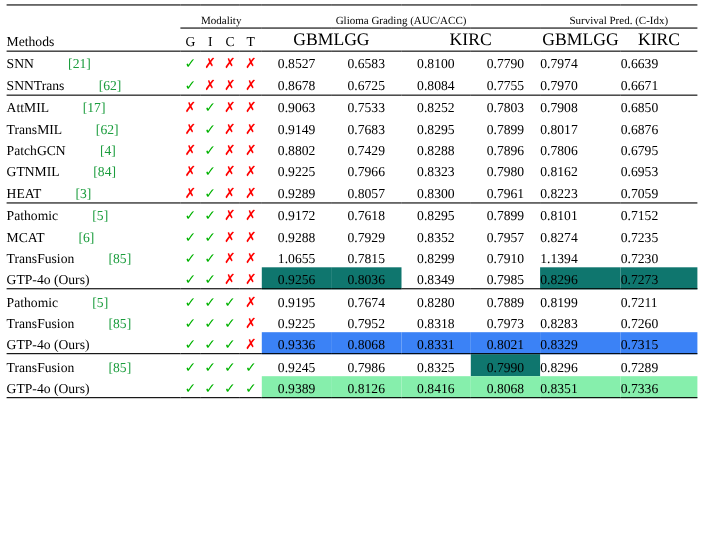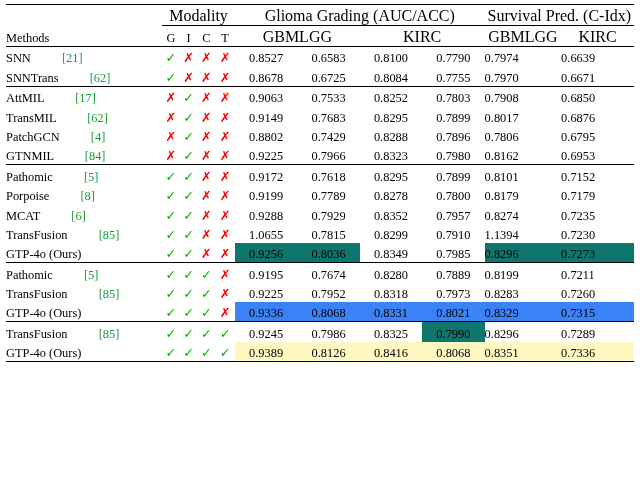--- a/index.html
+++ b/index.html
@@ -19,21 +19,21 @@
     padding:0;
     vertical-align:bottom;
     white-space:nowrap;
   }
   
   .rule-top td{border-top:1.4px solid #000;}
   .rule-mid td{border-top:0.9px solid #000;}
   .hdr-row td{height:20px;}
   .grp-label{
     text-align:center;
-    font-size:16px;
+    font-size:10px;
     padding-bottom:1px;
   }
   .grp-underline{
     border-bottom:0.8px solid #000;
   }
   .methods-col{
     width:150px;
     text-align:left;
     padding-left:2px;
   }
@@ -48,21 +48,21 @@
   .num-col-wide{
     width:66px;
     text-align:left;
   }
   .datarow td{height:19.4px;}
   .cite{color:#1a9c3c;padding-left:28px;}
   .check{color:#00b200;font-weight:bold;font-size:12.8px;font-family:"DejaVu Sans",sans-serif;}
   .cross{color:#ff0000;font-weight:bold;font-size:12.8px;font-family:"DejaVu Sans",sans-serif;}
   .hl-yellow{background:#0f766e;}
   .hl-orange{background:#3b82f6;}
-  .hl-red{background:#fef9c3;}
+  .hl-red{background:#86efac;}
   .sub-hdr{font-size:16px;text-align:center;}
   .mod-hdr{font-size:12.4px;text-align:center;}
 </style>
 </head>
 <body>
 
 <div class="wrap">
 <table class="main">
   <colgroup>
     <col style="width:150px">
@@ -166,47 +166,47 @@
           <td class="mod-col"><span class="check">✓</span></td>
           <td class="mod-col"><span class="cross">✗</span></td>
           <td class="mod-col"><span class="cross">✗</span></td>
           <td class="num-col ">0.9225</td>
           <td class="num-col ">0.7966</td>
           <td class="num-col ">0.8323</td>
           <td class="num-col ">0.7980</td>
           <td class="num-col-wide ">0.8162</td>
           <td class="num-col-wide ">0.6953</td>
         </tr>
+        <tr class="datarow">
+          <td class="methods-col"><span>HEAT</span> <span class="cite">[3]</span></td>
+          <td class="mod-col"><span class="cross">✗</span></td>
+          <td class="mod-col"><span class="check">✓</span></td>
+          <td class="mod-col"><span class="cross">✗</span></td>
+          <td class="mod-col"><span class="cross">✗</span></td>
+          <td class="num-col ">0.9289</td>
+          <td class="num-col ">0.8057</td>
+          <td class="num-col ">0.8300</td>
+          <td class="num-col ">0.7961</td>
+          <td class="num-col-wide ">0.8223</td>
+          <td class="num-col-wide ">0.7059</td>
+        </tr>
         <tr class="datarow rule-mid">
           <td class="methods-col"><span>Pathomic</span> <span class="cite">[5]</span></td>
           <td class="mod-col"><span class="check">✓</span></td>
           <td class="mod-col"><span class="check">✓</span></td>
           <td class="mod-col"><span class="cross">✗</span></td>
           <td class="mod-col"><span class="cross">✗</span></td>
           <td class="num-col ">0.9172</td>
           <td class="num-col ">0.7618</td>
           <td class="num-col ">0.8295</td>
           <td class="num-col ">0.7899</td>
           <td class="num-col-wide ">0.8101</td>
           <td class="num-col-wide ">0.7152</td>
         </tr>
         <tr class="datarow">
-          <td class="methods-col"><span>Porpoise</span> <span class="cite">[8]</span></td>
-          <td class="mod-col"><span class="check">✓</span></td>
-          <td class="mod-col"><span class="check">✓</span></td>
-          <td class="mod-col"><span class="cross">✗</span></td>
-          <td class="mod-col"><span class="cross">✗</span></td>
-          <td class="num-col ">0.9199</td>
-          <td class="num-col ">0.7789</td>
-          <td class="num-col ">0.8278</td>
-          <td class="num-col ">0.7800</td>
-          <td class="num-col-wide ">0.8179</td>
-          <td class="num-col-wide ">0.7179</td>
-        </tr>
-        <tr class="datarow">
           <td class="methods-col"><span>MCAT</span> <span class="cite">[6]</span></td>
           <td class="mod-col"><span class="check">✓</span></td>
           <td class="mod-col"><span class="check">✓</span></td>
           <td class="mod-col"><span class="cross">✗</span></td>
           <td class="mod-col"><span class="cross">✗</span></td>
           <td class="num-col ">0.9288</td>
           <td class="num-col ">0.7929</td>
           <td class="num-col ">0.8352</td>
           <td class="num-col ">0.7957</td>
           <td class="num-col-wide ">0.8274</td>

